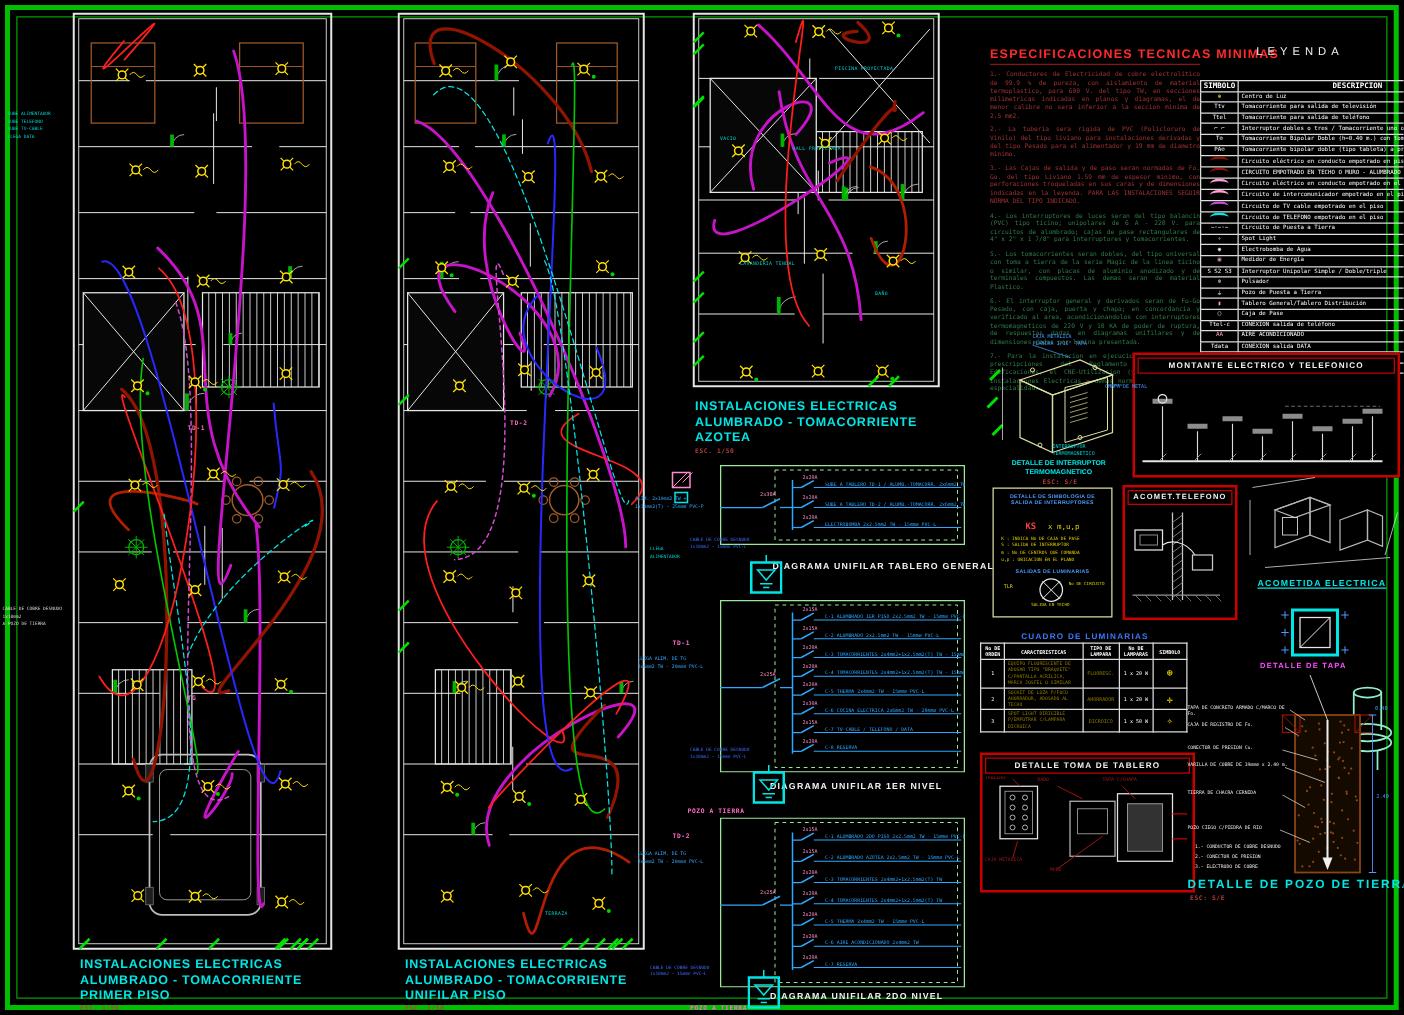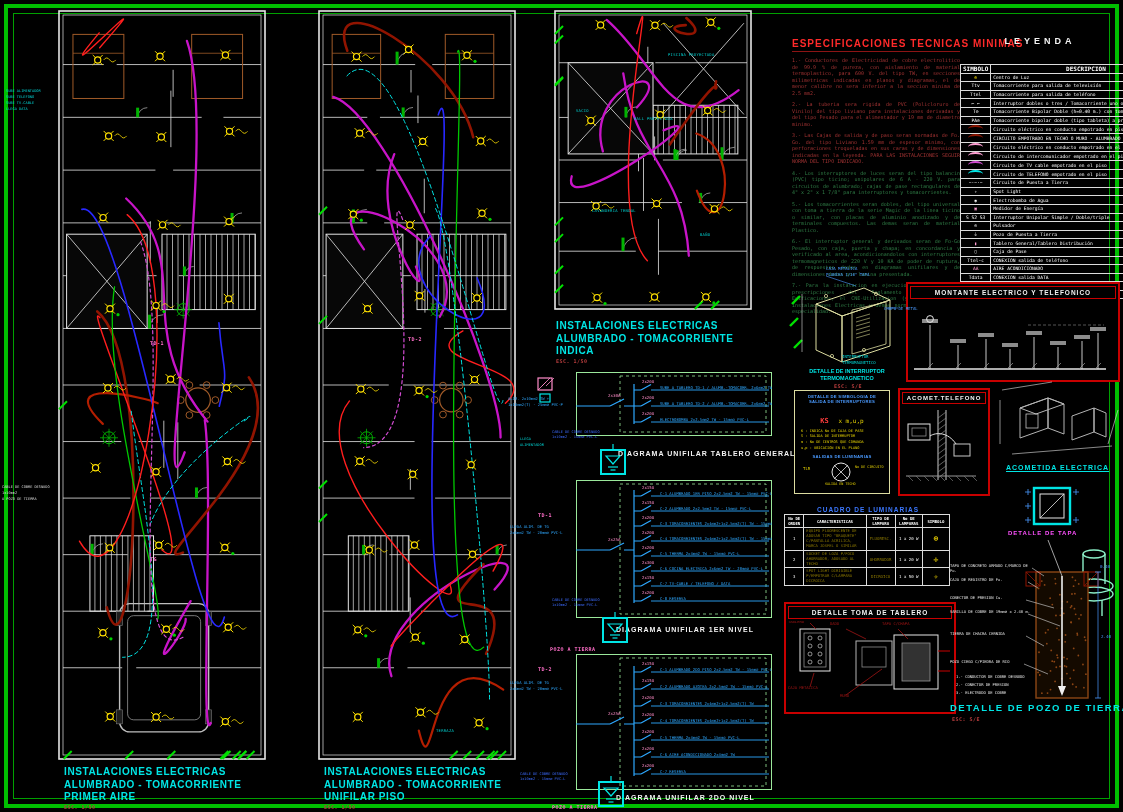--- a/index.html
+++ b/index.html
@@ -13,21 +13,21 @@
   .plan-title{color:#00E5E5;font-family:"Liberation Sans",sans-serif;font-weight:bold;
               font-size:10px;line-height:1.25;letter-spacing:.6px;white-space:nowrap;}
   .esc{color:#B43C3C;font-size:5px;font-weight:bold;font-family:"DejaVu Sans Mono",monospace;letter-spacing:.5px;}
   
   .spec-title{color:#FF2A2A;font-family:"Liberation Sans",sans-serif;font-weight:bold;font-size:10px;
               letter-spacing:1px;text-align:center;border-bottom:1px solid #8C1414;padding-bottom:2px;margin-bottom:5px;white-space:nowrap;}
   .spec-p{font-size:5px;line-height:1.3;text-align:justify;margin:0 0 5px 0;}
   .spec-red{color:#A03232;}
   .spec-green{color:#2F7D46;}
   
-  .legend-title{color:#F2F2F2;font-family:"Liberation Sans",sans-serif;font-weight:bold;font-size:9px;
+  .legend-title{color:#F2F2F2;font-family:"Liberation Sans",sans-serif;font-weight:normal;font-size:9px;
                 letter-spacing:4px;text-align:center;margin-bottom:18px;}
   table.legend{border-collapse:collapse;width:160px;}
   table.legend th,table.legend td{border:1px solid #DCDCDC;padding:0 2px;height:7.6px;
       font-size:4.6px;color:#FFF;white-space:nowrap;overflow:hidden;}
   table.legend th{font-size:6px;text-align:center;font-weight:bold;}
   td.sym{width:30px;text-align:center;font-size:5px;}
   .arc{display:inline-block;width:15px;height:6px;border-top:2px solid #FFF;border-radius:50% 50% 0 0;vertical-align:middle;}
   
   .red-box{border:2px solid #C80000;background:#000;}
   .red-hdr{border:1px solid #C80000;margin:2px;color:#F2F2F2;text-align:center;
@@ -918,33 +918,33 @@
           <line x1="151.64350983606653" y1="291.1202042960003" x2="148.84350983606652" y2="293.9202042960003" stroke="#FFE100" stroke-width="1"></line>
           <line x1="156.0435098360665" y1="286.7202042960003" x2="158.84350983606652" y2="283.9202042960003" stroke="#FFE100" stroke-width="1"></line>
           <line x1="151.64350983606653" y1="286.7202042960003" x2="148.84350983606652" y2="283.9202042960003" stroke="#FFE100" stroke-width="1"></line>
           <circle cx="161.84350983606652" cy="294.9202042960003" r="1.6" fill="#00D200"></circle>
         </g>
       </svg></div>
 
   <div class="abs plan-title" style="left:64px;top:766px;">
     <div>INSTALACIONES ELECTRICAS</div>
     <div>ALUMBRADO - TOMACORRIENTE</div>
-    <div>PRIMER AIRE</div>
+    <div>PRIMER PISO</div>
     <div class="esc">ESC. 1/50</div>
   </div>
   <div class="abs plan-title" style="left:324px;top:766px;">
     <div>INSTALACIONES ELECTRICAS</div>
     <div>ALUMBRADO - TOMACORRIENTE</div>
     <div>UNIFILAR PISO</div>
     <div class="esc">ESC. 1/50</div>
   </div>
   <div class="abs plan-title" style="left:556px;top:320px;">
     <div>INSTALACIONES ELECTRICAS</div>
     <div>ALUMBRADO - TOMACORRIENTE</div>
-    <div>INDICA</div>
+    <div>AZOTEA</div>
     <div class="esc">ESC. 1/50</div>
   </div>
 
   <div class="abs tinynote" id="notes-left-top" style="left:6px;top:88px;width:50px;">
       <div>SUBE ALIMENTADOR</div>
       <div>SUBE TELEFONO</div>
       <div>SUBE TV-CABLE</div>
       <div>LLEGA DATA</div>
     </div>
   <div class="abs tinywhite" id="notes-left-mid" style="left:2px;top:484px;width:54px;">

